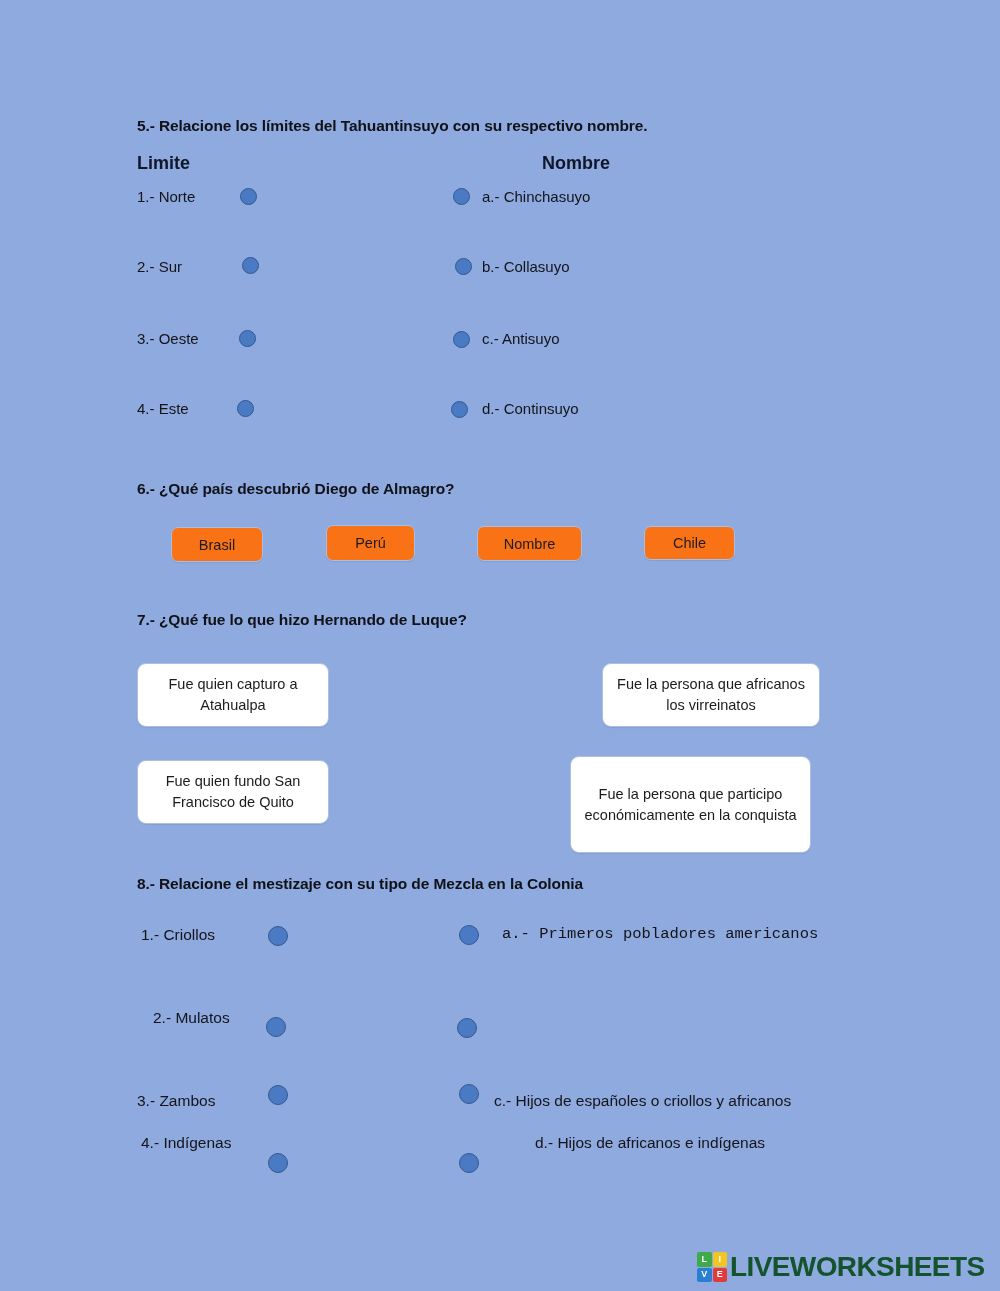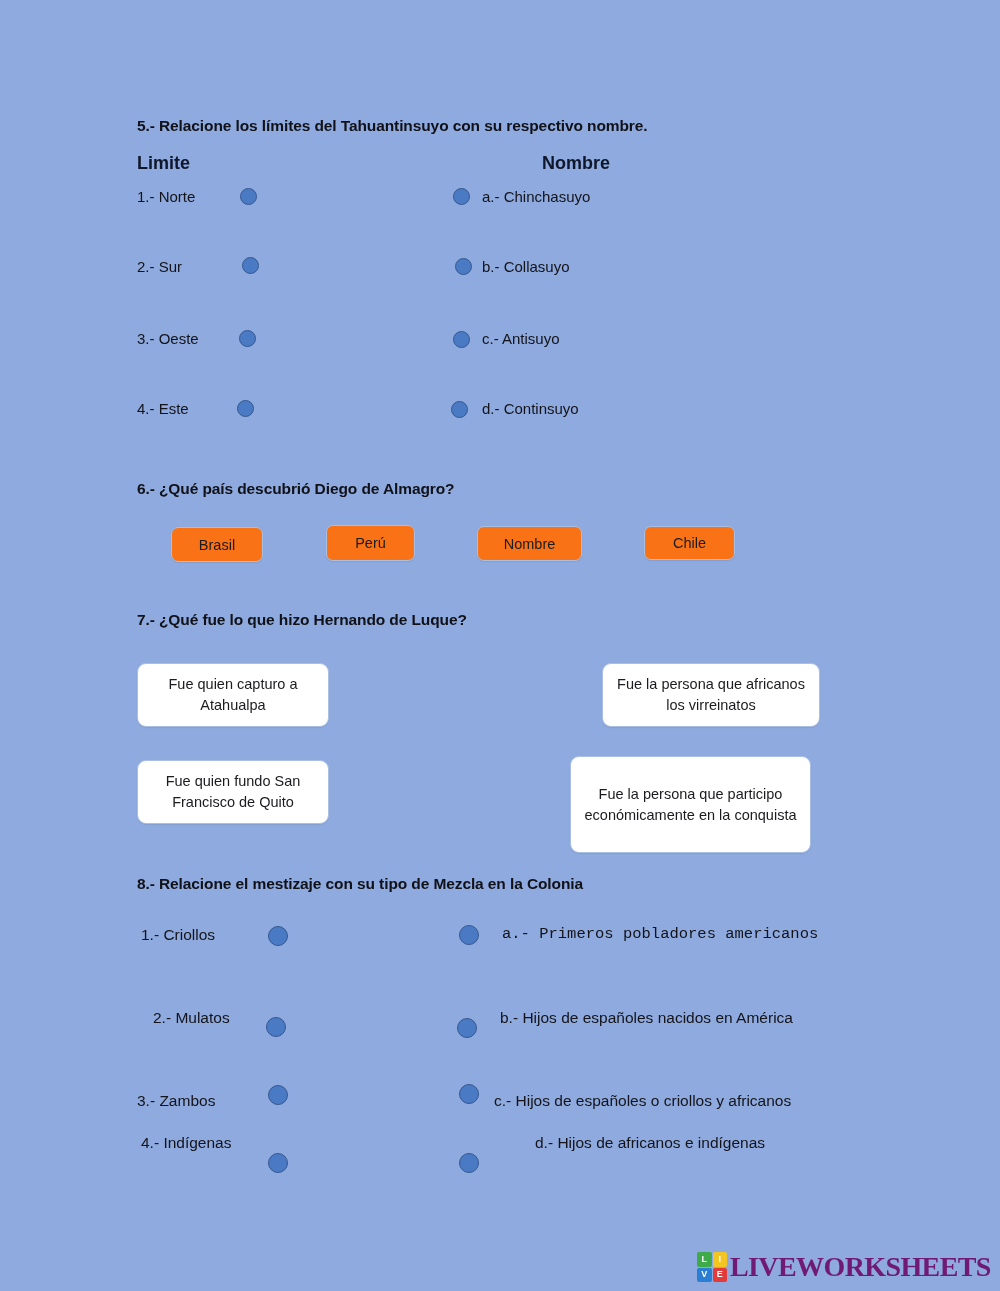--- a/index.html
+++ b/index.html
@@ -123,22 +123,22 @@
     line-height: 1;
   }
   .lm-l { background: #3faa4a; }
   .lm-i { background: #f2c522; color: #ffffff; }
   .lm-v { background: #2a7fd4; }
   .lm-e { background: #e23b3b; }
   .logo-word {
     font-size: 28px;
     font-weight: bold;
     letter-spacing: -0.6px;
-    color: #701a75;
-    font-family: Liberation Serif, serif;
+    color: #14532d;
+    font-family: Liberation Sans, sans-serif;
   }
 </style>
 </head>
 <body>
 
 <div class="sheet">
 
   <div class="qtitle" style="left:137px; top:117px;text-align:right;">5.- Relacione los límites del Tahuantinsuyo con su respectivo nombre.</div>
 
   <div class="colhead" style="left:137px; top:153px;">Limite</div>
@@ -189,21 +189,20 @@
   <div class="dot md" style="left:266px; top:1017px;"></div>
   <div class="dot md" style="left:268px; top:1085px;"></div>
   <div class="dot md" style="left:268px; top:1153px;"></div>
 
   <div class="dot md" style="left:459px; top:925px;"></div>
   <div class="dot md" style="left:457px; top:1018px;"></div>
   <div class="dot md" style="left:459px; top:1084px;"></div>
   <div class="dot md" style="left:459px; top:1153px;"></div>
 
   <div class="itemlabel big" style="left:502px; top:925px;font-family:Liberation Mono, monospace;">a.- Primeros pobladores americanos</div>
-  <div class="itemlabel big" style="left:500px; top:1009px;">b.- Hijos de españoles nacidos en América</div>
   <div class="itemlabel big" style="left:494px; top:1092px;">c.- Hijos de españoles o criollos y africanos</div>
   <div class="itemlabel big" style="left:535px; top:1134px;">d.- Hijos de africanos e indígenas</div>
 
   <div class="logo">
     <div class="logo-mark">
       <span class="lm-l">L</span>
       <span class="lm-i">I</span>
       <span class="lm-v">V</span>
       <span class="lm-e">E</span>
     </div>

